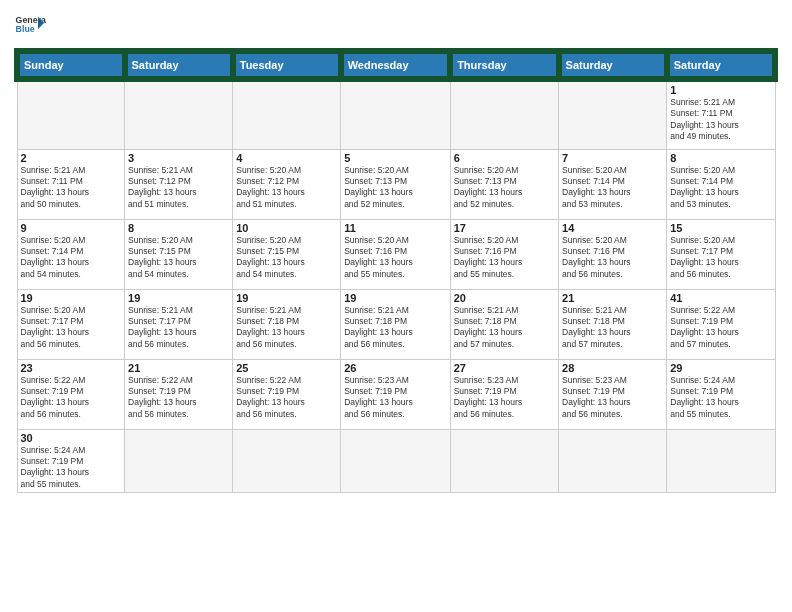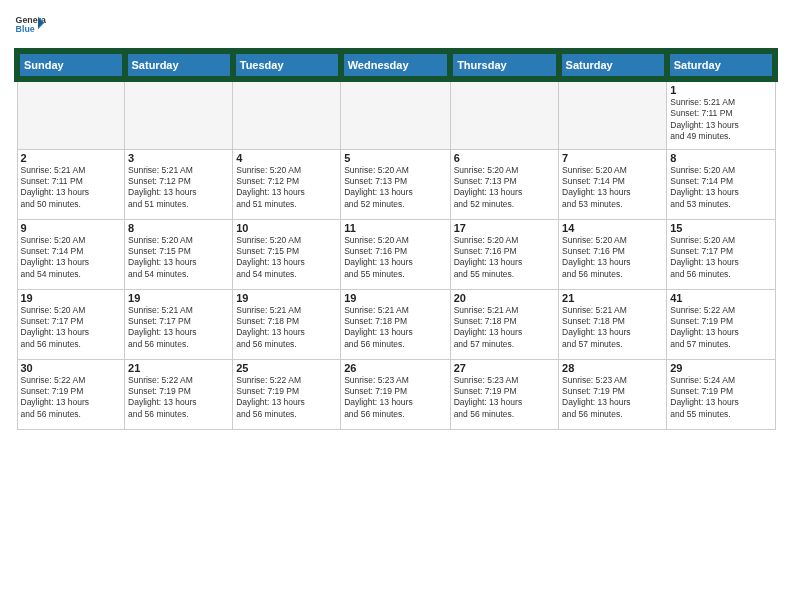--- a/index.html
+++ b/index.html
@@ -279,21 +279,21 @@
           <td>
             <span class="day-num">41</span>
             <div class="day-info" style="white-space: pre-line;">Sunrise: 5:22 AM
 Sunset: 7:19 PM
 Daylight: 13 hours
 and 57 minutes.</div>
           </td>
         </tr>
         <tr>
           <td>
-            <span class="day-num">30</span>
+            <span class="day-num">23</span>
             <div class="day-info" style="white-space: pre-line;">Sunrise: 5:22 AM
 Sunset: 7:19 PM
 Daylight: 13 hours
 and 56 minutes.</div>
           </td>
           <td>
             <span class="day-num">21</span>
             <div class="day-info" style="white-space: pre-line;">Sunrise: 5:22 AM
 Sunset: 7:19 PM
 Daylight: 13 hours
@@ -327,16 +327,31 @@
 Daylight: 13 hours
 and 56 minutes.</div>
           </td>
           <td>
             <span class="day-num">29</span>
             <div class="day-info" style="white-space: pre-line;">Sunrise: 5:24 AM
 Sunset: 7:19 PM
 Daylight: 13 hours
 and 55 minutes.</div>
           </td>
+        </tr>
+        <tr class="last-row">
+          <td>
+            <span class="day-num">30</span>
+            <div class="day-info" style="white-space: pre-line;">Sunrise: 5:24 AM
+Sunset: 7:19 PM
+Daylight: 13 hours
+and 55 minutes.</div>
+          </td>
+          <td class="empty"></td>
+          <td class="empty"></td>
+          <td class="empty"></td>
+          <td class="empty"></td>
+          <td class="empty"></td>
+          <td class="empty"></td>
         </tr>
       </tbody>
   </table>
 </div>
 
 </body></html>

